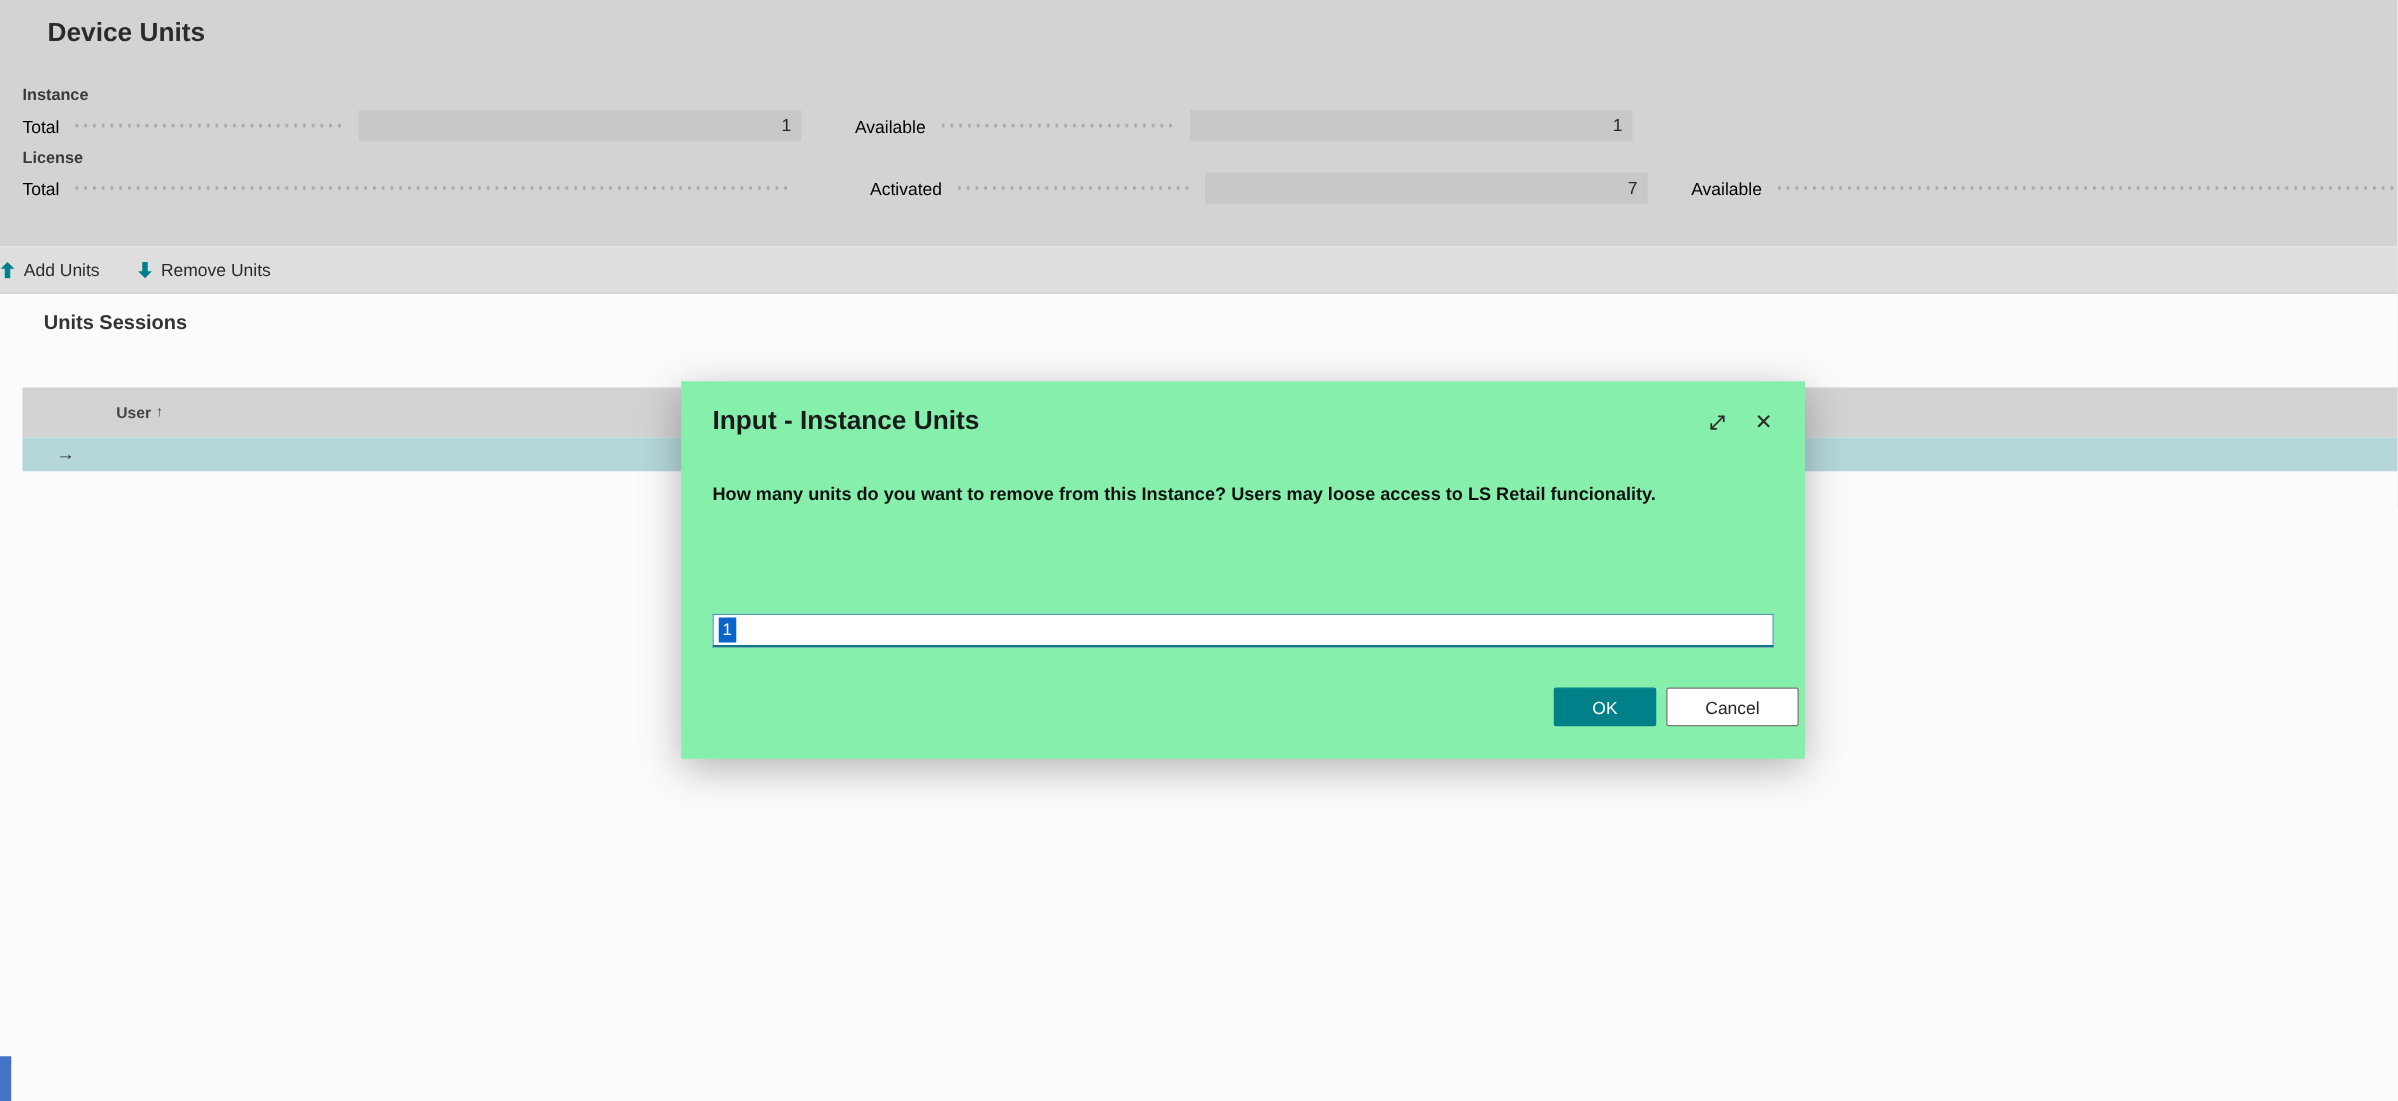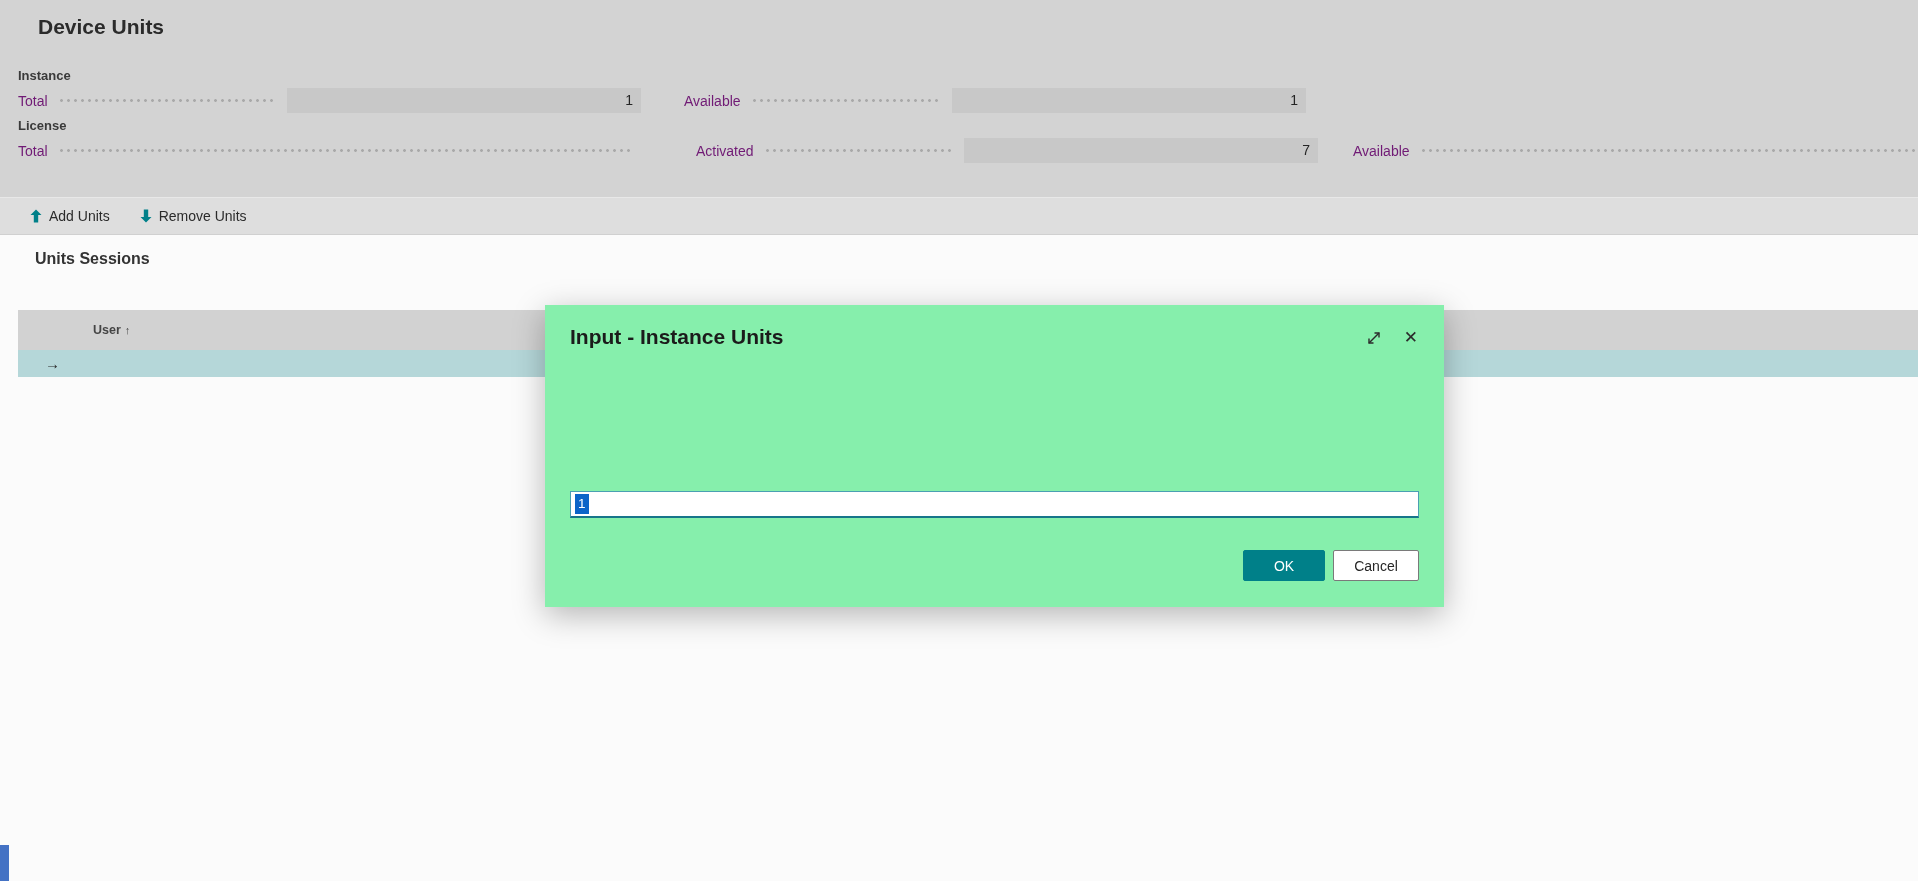--- a/index.html
+++ b/index.html
@@ -13,39 +13,39 @@
   }
 
   
   .white-area { position:absolute; left:0; top:228px; width:1918px; height:653px; background:#fbfbfb; }
 
   .page-title { position:absolute; left:18px; top:15px; font-size:21px; font-weight:700; color:#2b2b2b;margin-left:20px; }
 
   .group-label { position:absolute; left:18px; font-size:13px; font-weight:700; color:#3a3a3a; }
 
   .field-row { position:absolute; height:25px; display:flex; align-items:center; }
-  .f-label { font-size:14px; color:#701a75; white-space:nowrap; }
+  .f-label { font-size:14px; color:#000000; white-space:nowrap; }
   .leader {
     flex:1; height:25px; margin:0 10px;
     background-image:radial-gradient(circle, #a9a9a9 1.2px, transparent 1.6px);
     background-size:7px 25px;
     background-repeat:repeat-x;
   }
   .leader.to-edge { margin-right:0; }
   .f-value {
     width:354px; height:25px; background:#c8c8c8;
     font-size:14px; color:#252525; text-align:right;
     line-height:25px; padding-right:8px; flex:0 0 auto;
   }
 
   
   .action-bar {
     position:absolute; left:0; top:197px; width:1918px; height:38px;
     background:#dedede; border-top:1px solid #e8e8e8; border-bottom:1px solid #d0d0d0;
-    display:flex; align-items:center; padding-left:30px; gap:30px;
+    display:flex; align-items:center; gap:30px;
   }
   .action-item { display:flex; align-items:center; gap:7px; font-size:14px; color:#2b2b2b; cursor:pointer; }
   .action-item svg { display:block; }
 
   
   .sessions-heading { position:absolute; left:35px; top:250px; font-size:16px; font-weight:700; color:#333; }
 
   .table-header {
     position:absolute; left:18px; top:310px; width:1900px; height:40px;
     background:#d2d2d2; display:flex; align-items:center; padding-left:75px;
@@ -83,21 +83,21 @@
     display:flex; align-items:center; cursor:text;
   }
   .input-selection {
     margin-left:4px; background:#0b64c8; color:#fff;
     font-size:13.5px; padding:1px 3px; line-height:1.3;
   }
 
   .btn { position:absolute; top:245px; height:31px; font-size:14px; border-radius:2px;
          font-family:"Liberation Sans", sans-serif; cursor:pointer; }
   .btn-ok { left:698px; width:82px; background:#008089; color:#ffffff; border:1px solid #008089; }
-  .btn-cancel { left:788px; width:86px; background:#ffffff; color:#262626; border:1px solid #7a7a7a; }
+  .btn-cancel { left:788px; width:106px; background:#ffffff; color:#262626; border:1px solid #7a7a7a; }
 </style>
 </head>
 <body>
 
 <div class="page">
 
   <div class="white-area"></div>
 
   <h1 class="page-title">Device Units</h1>
 
@@ -172,20 +172,21 @@
       <span class="icon-btn">
         <svg width="16" height="16" viewBox="0 0 16 16" fill="none" stroke="#2b2b2b" stroke-width="1.4">
           <path d="M3 13 L13 3"></path>
           <path d="M8.5 3 H13 V7.5"></path>
           <path d="M7.5 13 H3 V8.5"></path>
         </svg>
       </span>
       <span class="icon-btn close-glyph">✕</span>
     </div>
 
+    <div class="dialog-message">How many units do you want to remove from this Instance? Users may loose access to LS Retail funcionality.</div>
 
     <div class="dialog-input">
       <span class="input-selection">1</span>
     </div>
 
     <button class="btn btn-ok">OK</button>
     <button class="btn btn-cancel">Cancel</button>
   </div>
 
 </div>

